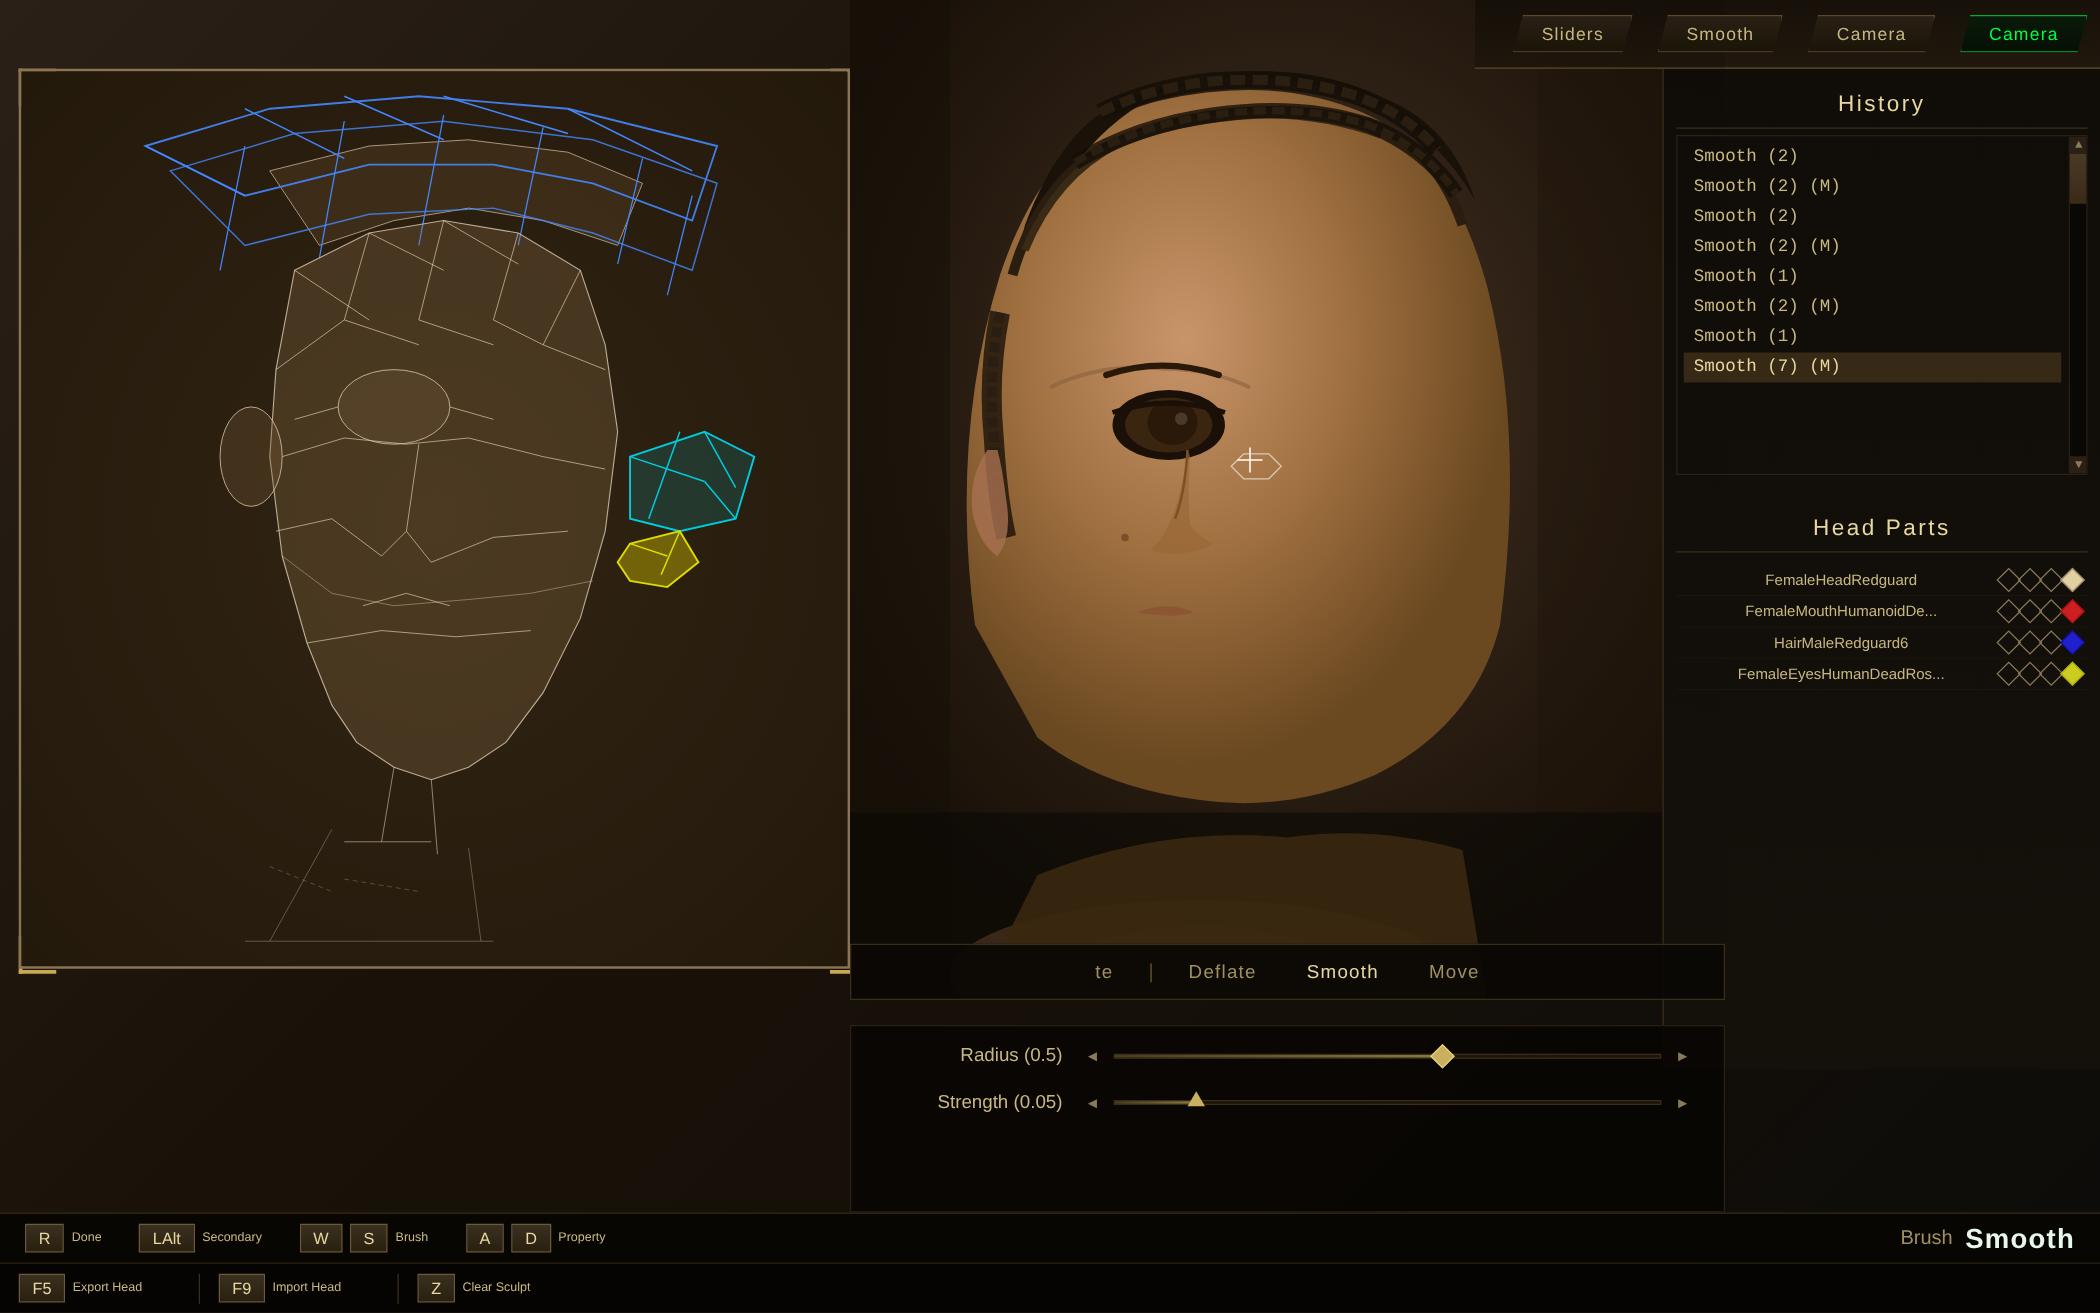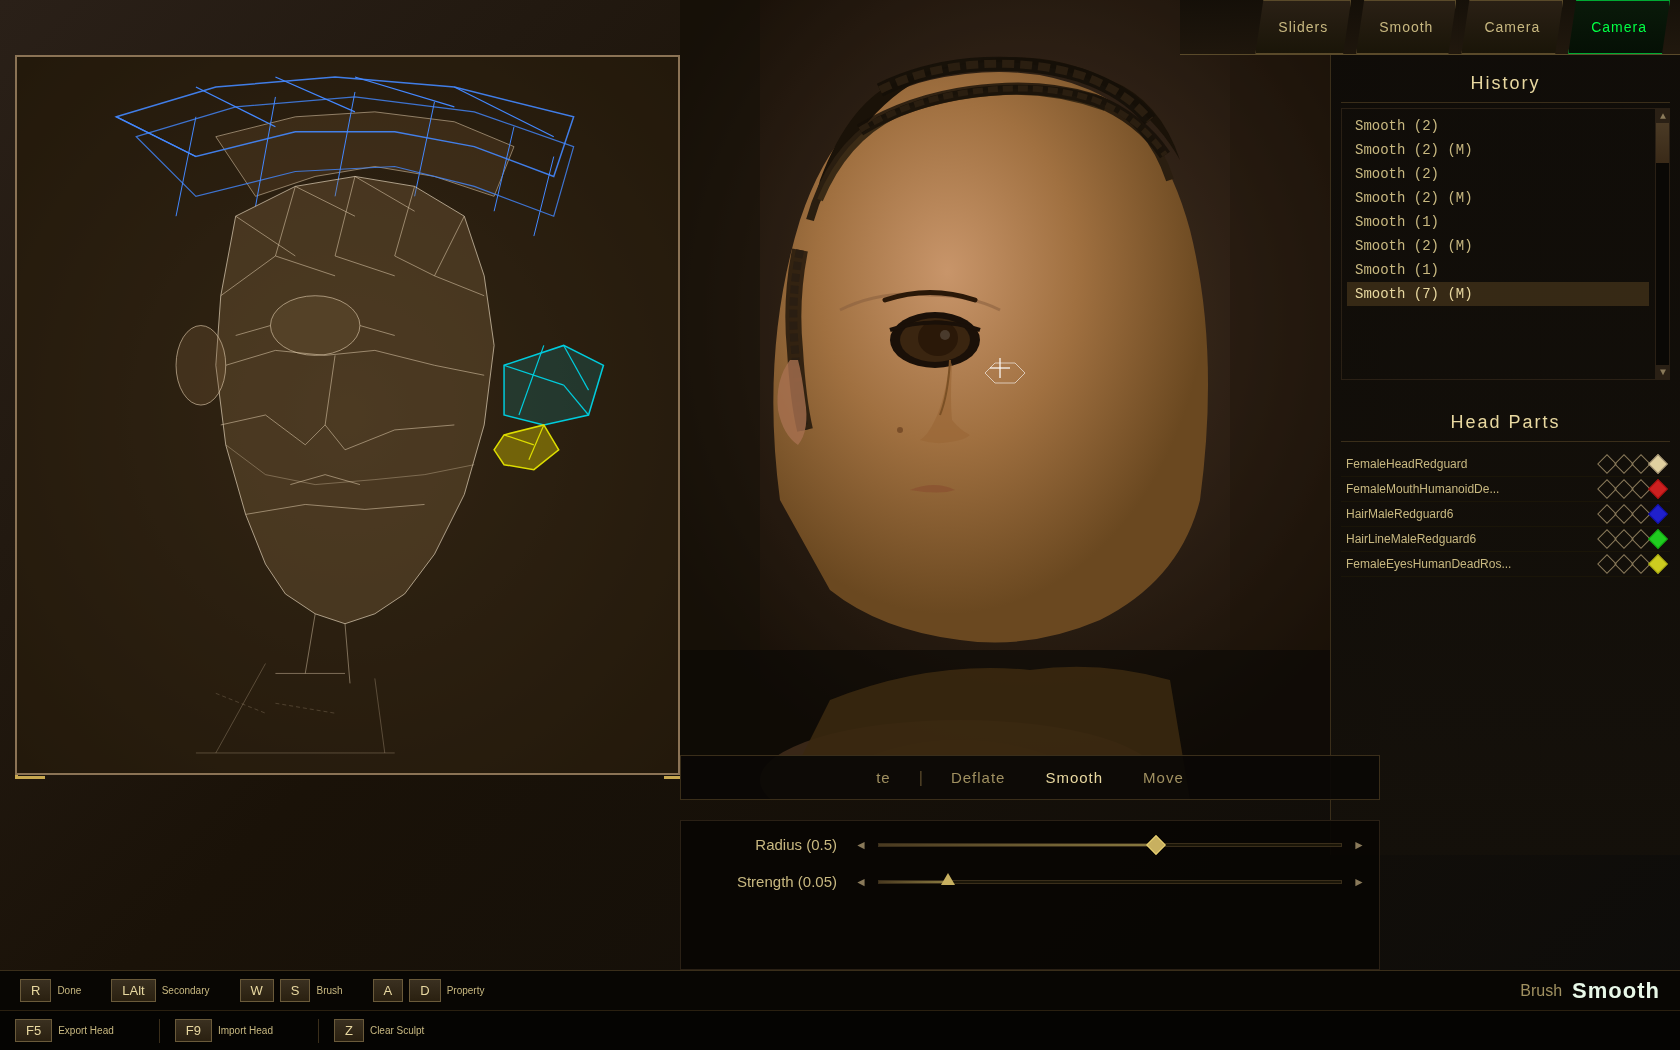--- a/index.html
+++ b/index.html
@@ -73,23 +73,24 @@
       top: 0; left: 0;
       width: 100%; height: 100%;
     }
 
     
     .top-nav {
       position: absolute;
       top: 0; right: 0;
       width: 500px; height: 55px;
       display: flex;
+      align-items: center;
       justify-content: flex-end;
       padding-right: 10px;
-      gap: 5px;
+      gap: 20px;
       z-index: 10;
       background: linear-gradient(180deg, rgba(20,15,8,0.95) 0%, rgba(30,22,12,0.9) 100%);
       border-bottom: 1px solid #5a4a2a;
     }
 
     .nav-btn {
       padding: 6px 22px;
       background: linear-gradient(180deg, #2a2015 0%, #1a1508 100%);
       border: 1px solid #5a4a2a;
       color: #c8b880;
@@ -187,20 +188,21 @@
 
     .head-parts-list {
       padding: 5px 0;
     }
 
     .head-part-row {
       display: flex;
       align-items: center;
       padding: 5px 5px;
       border-bottom: 1px solid #1a1508;
+      text-align: center;
     }
 
     .head-part-name {
       color: #c8b880;
       font-size: 12px;
       flex: 1;
       white-space: nowrap;
       overflow: hidden;
       text-overflow: ellipsis;
     }
@@ -250,21 +252,21 @@
     .brush-tool-btn.active { color: #e8d8a0; }
 
     
     .sliders-area {
       position: absolute;
       bottom: 80px; left: 680px;
       width: 700px;
       height: 150px;
       background: rgba(8,6,3,0.95);
       border: 1px solid #2a2015;
-      padding: 15px 11px;
+      padding: 15px 24px;
       z-index: 6;
     }
 
     .slider-row {
       display: flex;
       align-items: center;
       margin-bottom: 20px;
     }
 
     .slider-label {
@@ -629,29 +631,20 @@
       <div class="head-part-row">
         <span class="head-part-name">HairMaleRedguard6</span>
         <div class="part-icons">
           <span class="diamond-icon"></span>
           <span class="diamond-icon"></span>
           <span class="diamond-icon"></span>
           <span class="diamond-icon filled-blue"></span>
         </div>
       </div>
 
-      <div class="head-part-row">
-        <span class="head-part-name">HairLineMaleRedguard6</span>
-        <div class="part-icons">
-          <span class="diamond-icon"></span>
-          <span class="diamond-icon"></span>
-          <span class="diamond-icon"></span>
-          <span class="diamond-icon filled-green"></span>
-        </div>
-      </div>
 
       <div class="head-part-row">
         <span class="head-part-name">FemaleEyesHumanDeadRos...</span>
         <div class="part-icons">
           <span class="diamond-icon"></span>
           <span class="diamond-icon"></span>
           <span class="diamond-icon"></span>
           <span class="diamond-icon filled-yellow"></span>
         </div>
       </div>

